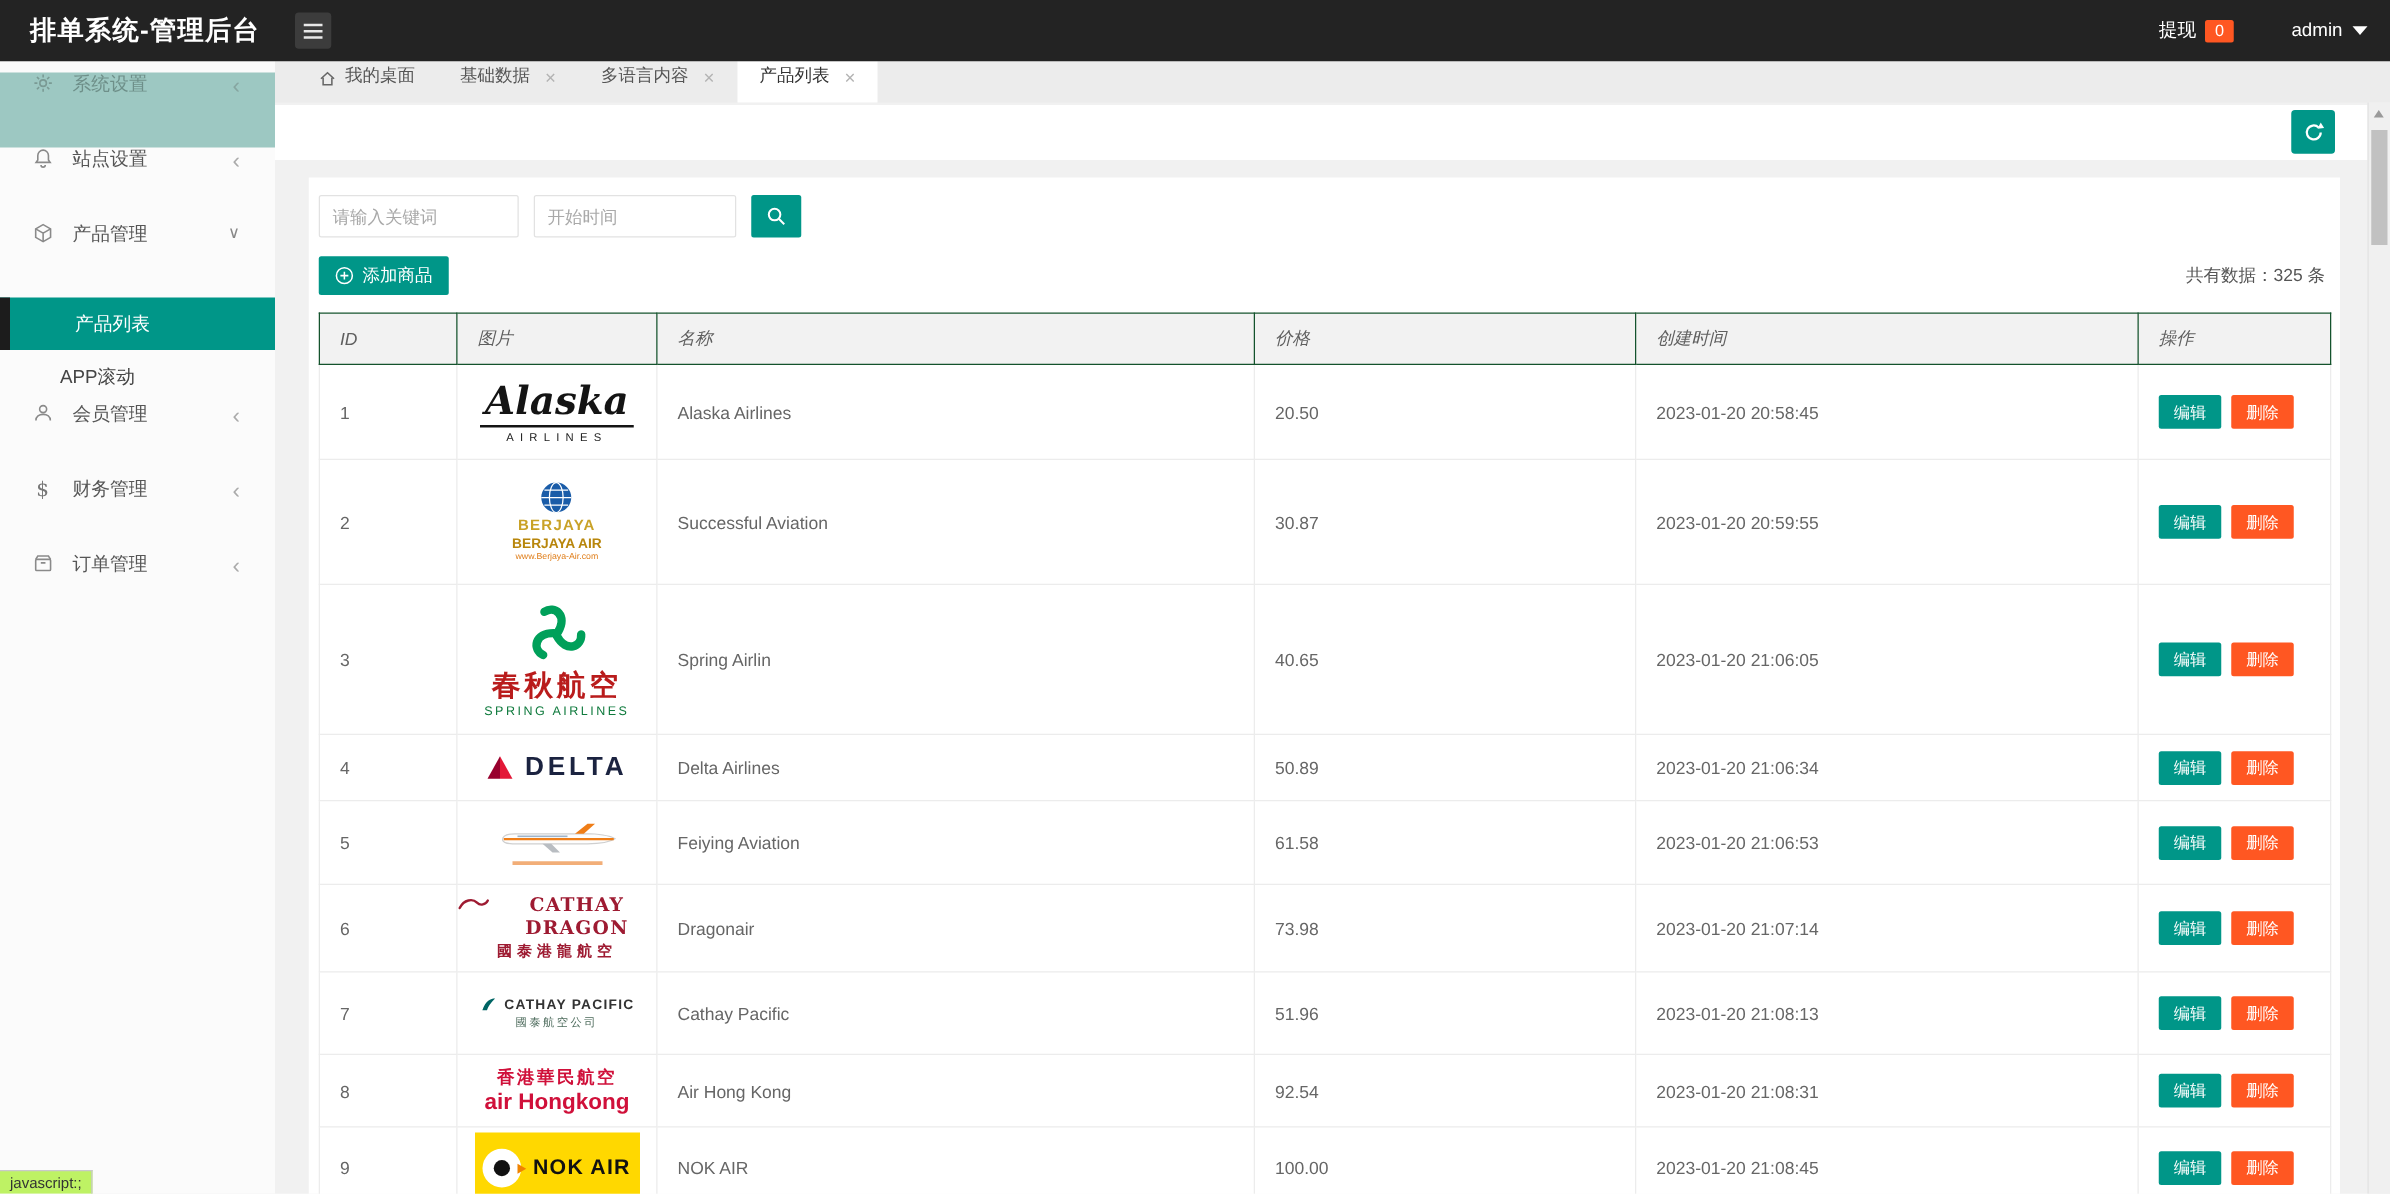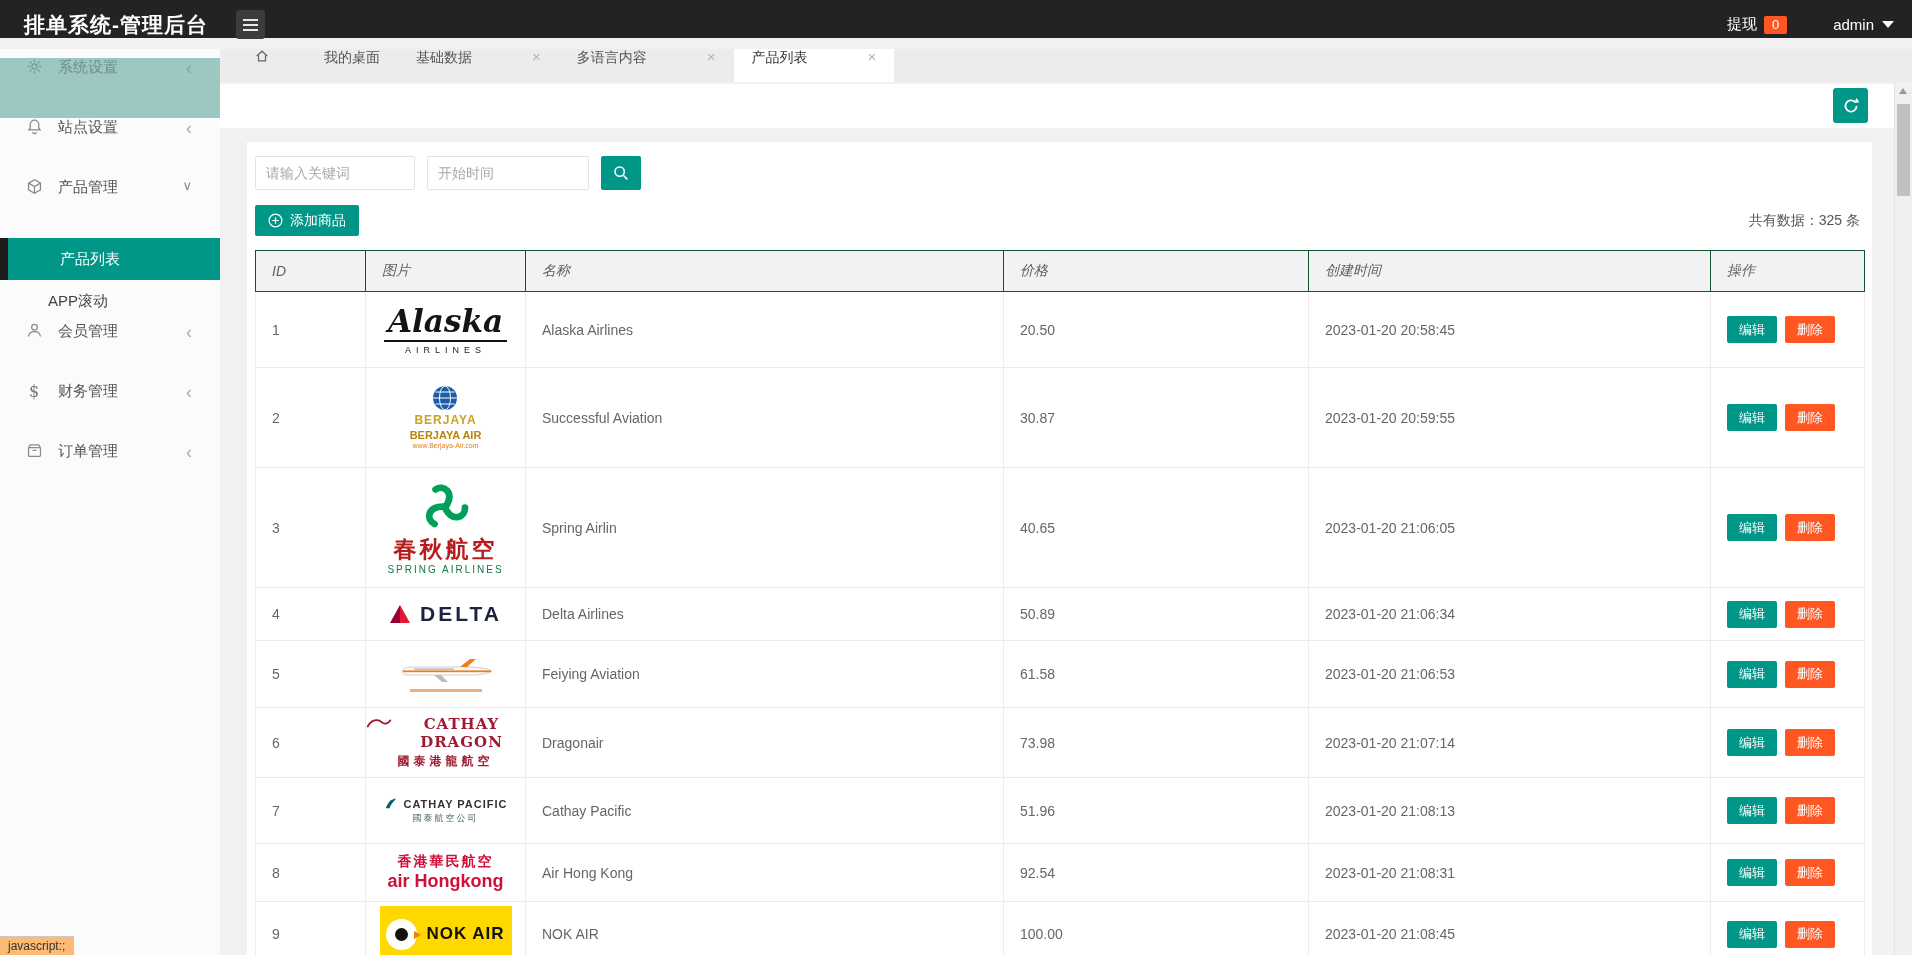--- a/index.html
+++ b/index.html
@@ -1,33 +1,33 @@
 <!DOCTYPE html>
 <html><head>
 <meta charset="utf-8">
 <style>
   html,body{margin:0;padding:0;}
   body{width:1912px;height:955px;position:relative;overflow:hidden;background:#f1f1f1;
        font-family:"Liberation Sans",sans-serif;-webkit-font-smoothing:antialiased;}
   
-  .topbar{position:absolute;top:0;left:0;right:0;height:38px;background:#232323;z-index:30;}
+  .topbar{position:absolute;top:0;left:0;right:0;height:49px;background:#232323;z-index:30;}
   .app-title{position:absolute;left:24px;top:0;line-height:49px;color:#fff;font-size:21px;font-weight:bold;letter-spacing:1px;}
   .burger{position:absolute;left:236px;top:10px;width:29px;height:29px;background:#3c3c3c;border-radius:3px;
           display:flex;flex-direction:column;justify-content:center;align-items:center;gap:3px;cursor:pointer;}
   .burger i{display:block;width:15px;height:2px;background:#e8e8e8;}
   .topbar-right{position:absolute;right:18px;top:0;height:49px;display:flex;align-items:center;}
   .withdraw{color:#fff;font-size:15px;cursor:pointer;}
   .wbadge{display:inline-block;margin-left:7px;background:#ff5722;color:#fff;font-size:13px;line-height:18px;
           padding:0 8px;border-radius:2px;}
   .usermenu{display:flex;align-items:center;margin-left:46px;color:#fff;font-size:15px;cursor:pointer;}
   .caret{width:0;height:0;border-left:6px solid transparent;border-right:6px solid transparent;
          border-top:7px solid #fff;margin-left:8px;}
   
   .tabbar{position:absolute;top:49px;left:220px;right:0;height:33px;background:#ececec;display:flex;align-items:stretch;padding-left:17px;}
-  .tab{display:flex;align-items:flex-start;padding:0 18px;font-size:14px;color:#555;cursor:pointer;white-space:nowrap;gap:48px;}
+  .tab{display:flex;align-items:flex-end;padding:12px 18px;font-size:14px;color:#555;cursor:pointer;white-space:nowrap;}
   .tab .x{margin-left:12px;color:#b3b3b3;font-size:15px;line-height:1;cursor:pointer;}
   .tab.active{background:#fff;color:#333;}
   .tab .homeicon{margin-right:7px;display:flex;}
   
   .sidebar{position:absolute;top:49px;left:0;width:220px;bottom:0;background:#fbfbfb;z-index:20;}
   .side-item{height:48px;display:flex;align-items:flex-start;padding:0 14px 12px 24px;font-size:15px;color:#565656;cursor:pointer;}
   .side-item .s-icon{width:20px;display:flex;justify-content:center;margin-right:14px;}
   .side-item .s-label{flex:1;}
   .side-item .s-chev{color:#aaa;font-size:18px;padding-right:14px;}
   .side-item.teal-hover{background:#9dc8c2;color:#6e8f89;margin-top:9px;}
@@ -90,21 +90,21 @@
   .cp-en{font-size:11px;font-weight:bold;color:#333;letter-spacing:1px;}
   .cp-cjk{font-size:9px;color:#4d6b5c;letter-spacing:2px;margin-top:3px;}
   .hk-cjk{font-size:14px;color:#d0103a;letter-spacing:2px;font-weight:bold;}
   .hk-en{font-size:18px;font-weight:bold;color:#d0103a;margin-top:2px;}
   .logo-nok{width:132px;height:56px;background:#ffd800;display:inline-flex;align-items:center;justify-content:center;gap:9px;}
   .nok-eye{width:31px;height:31px;background:#fff;border-radius:50%;position:relative;}
   .nok-eye .pupil{position:absolute;left:9px;top:9px;width:13px;height:13px;background:#111;border-radius:50%;}
   .nok-eye .beak{position:absolute;right:-4px;top:12px;width:0;height:0;border-top:4px solid transparent;border-bottom:4px solid transparent;border-left:7px solid #f08300;}
   .nok-text{font-weight:800;font-size:17px;color:#111;letter-spacing:1px;}
   
-  .statusbub{position:absolute;left:0;bottom:0;background:#fdba74;border:1px solid #c9c9c9;border-left:0;border-bottom:0;
+  .statusbub{position:absolute;left:0;bottom:0;background:#bef264;border:1px solid #c9c9c9;border-left:0;border-bottom:0;
              font-size:12px;color:#333;padding:2px 8px;z-index:40;}
 </style>
 </head>
 <body>
 
 <div class="topbar">
   <div class="app-title">排单系统-管理后台</div>
   <div class="burger">
     <span style="display:contents"><i></i><i></i><i></i></span>
   </div>

